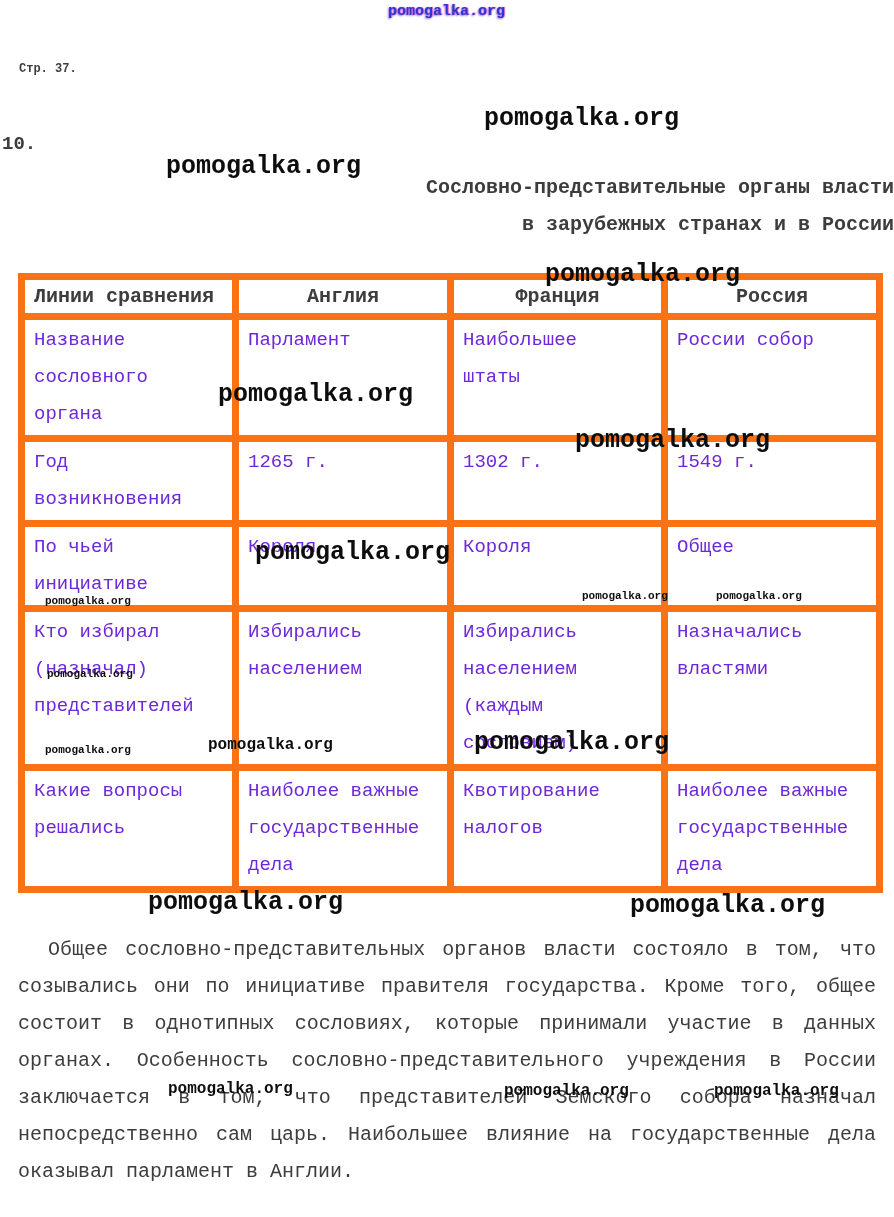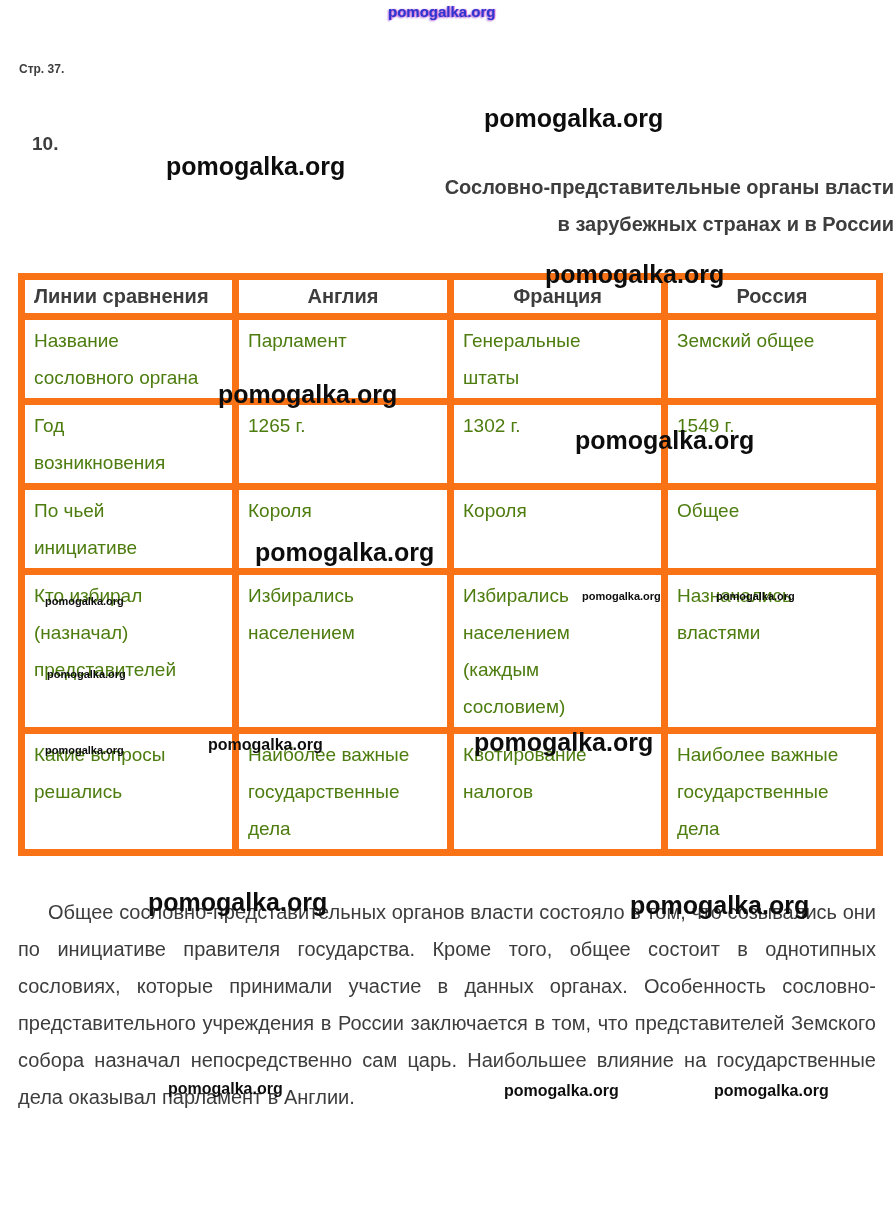--- a/index.html
+++ b/index.html
@@ -2,31 +2,31 @@
 <html><head>
 <meta charset="utf-8">
 <style>
   * { box-sizing: border-box; }
   body { margin: 0; background: #ffffff; }
   .page {
     position: relative;
     width: 894px;
     height: 1217px;
     background: #ffffff;
-    font-family: Liberation Sans, sans-serif;
+    font-family: Liberation Mono, monospace;
     color: #3d3d3d;
     overflow: hidden;
   }
   .page-label {
     padding: 62px 0 0 19px;
     font-size: 12px;
     font-weight: bold;
   }
   .question-number {
-    padding: 57px 0 0 32px;
+    padding: 57px 0 0 2px;
     font-size: 19px;
     font-weight: bold;
   }
   .title {
     margin-top: 14px;
     text-align: right;
     font-size: 20px;
     font-weight: bold;
     line-height: 37px;
   }
@@ -50,21 +50,21 @@
   .cmp-table th.th-first {
     text-align: left;
     padding-left: 9px;
   }
   .cmp-table td {
     font-size: 19px;
     line-height: 37px;
     vertical-align: top;
     padding: 2px 12px 2px 9px;
     white-space: pre-line;
-    color: #4d7c0f;
+    color: #6d28d9;
   }
   .summary {
     width: 858px;
     margin: 38px 0 0 18px;
     font-size: 20px;
     line-height: 37px;
     text-align: justify;
     text-indent: 30px;
     color: #3d3d3d;
   }
@@ -131,23 +131,23 @@
         <th>Англия</th>
         <th>Франция</th>
         <th>Россия</th>
       </tr>
     </thead>
     <tbody>
       <tr>
         <td>Название
 сословного органа</td>
         <td>Парламент</td>
-        <td>Генеральные
+        <td>Наибольшее
 штаты</td>
-        <td>Земский общее</td>
+        <td>России собор</td>
       </tr>
       <tr>
         <td>Год
 возникновения</td>
         <td>1265 г.</td>
         <td>1302 г.</td>
         <td>1549 г.</td>
       </tr>
       <tr>
         <td>По чьей

